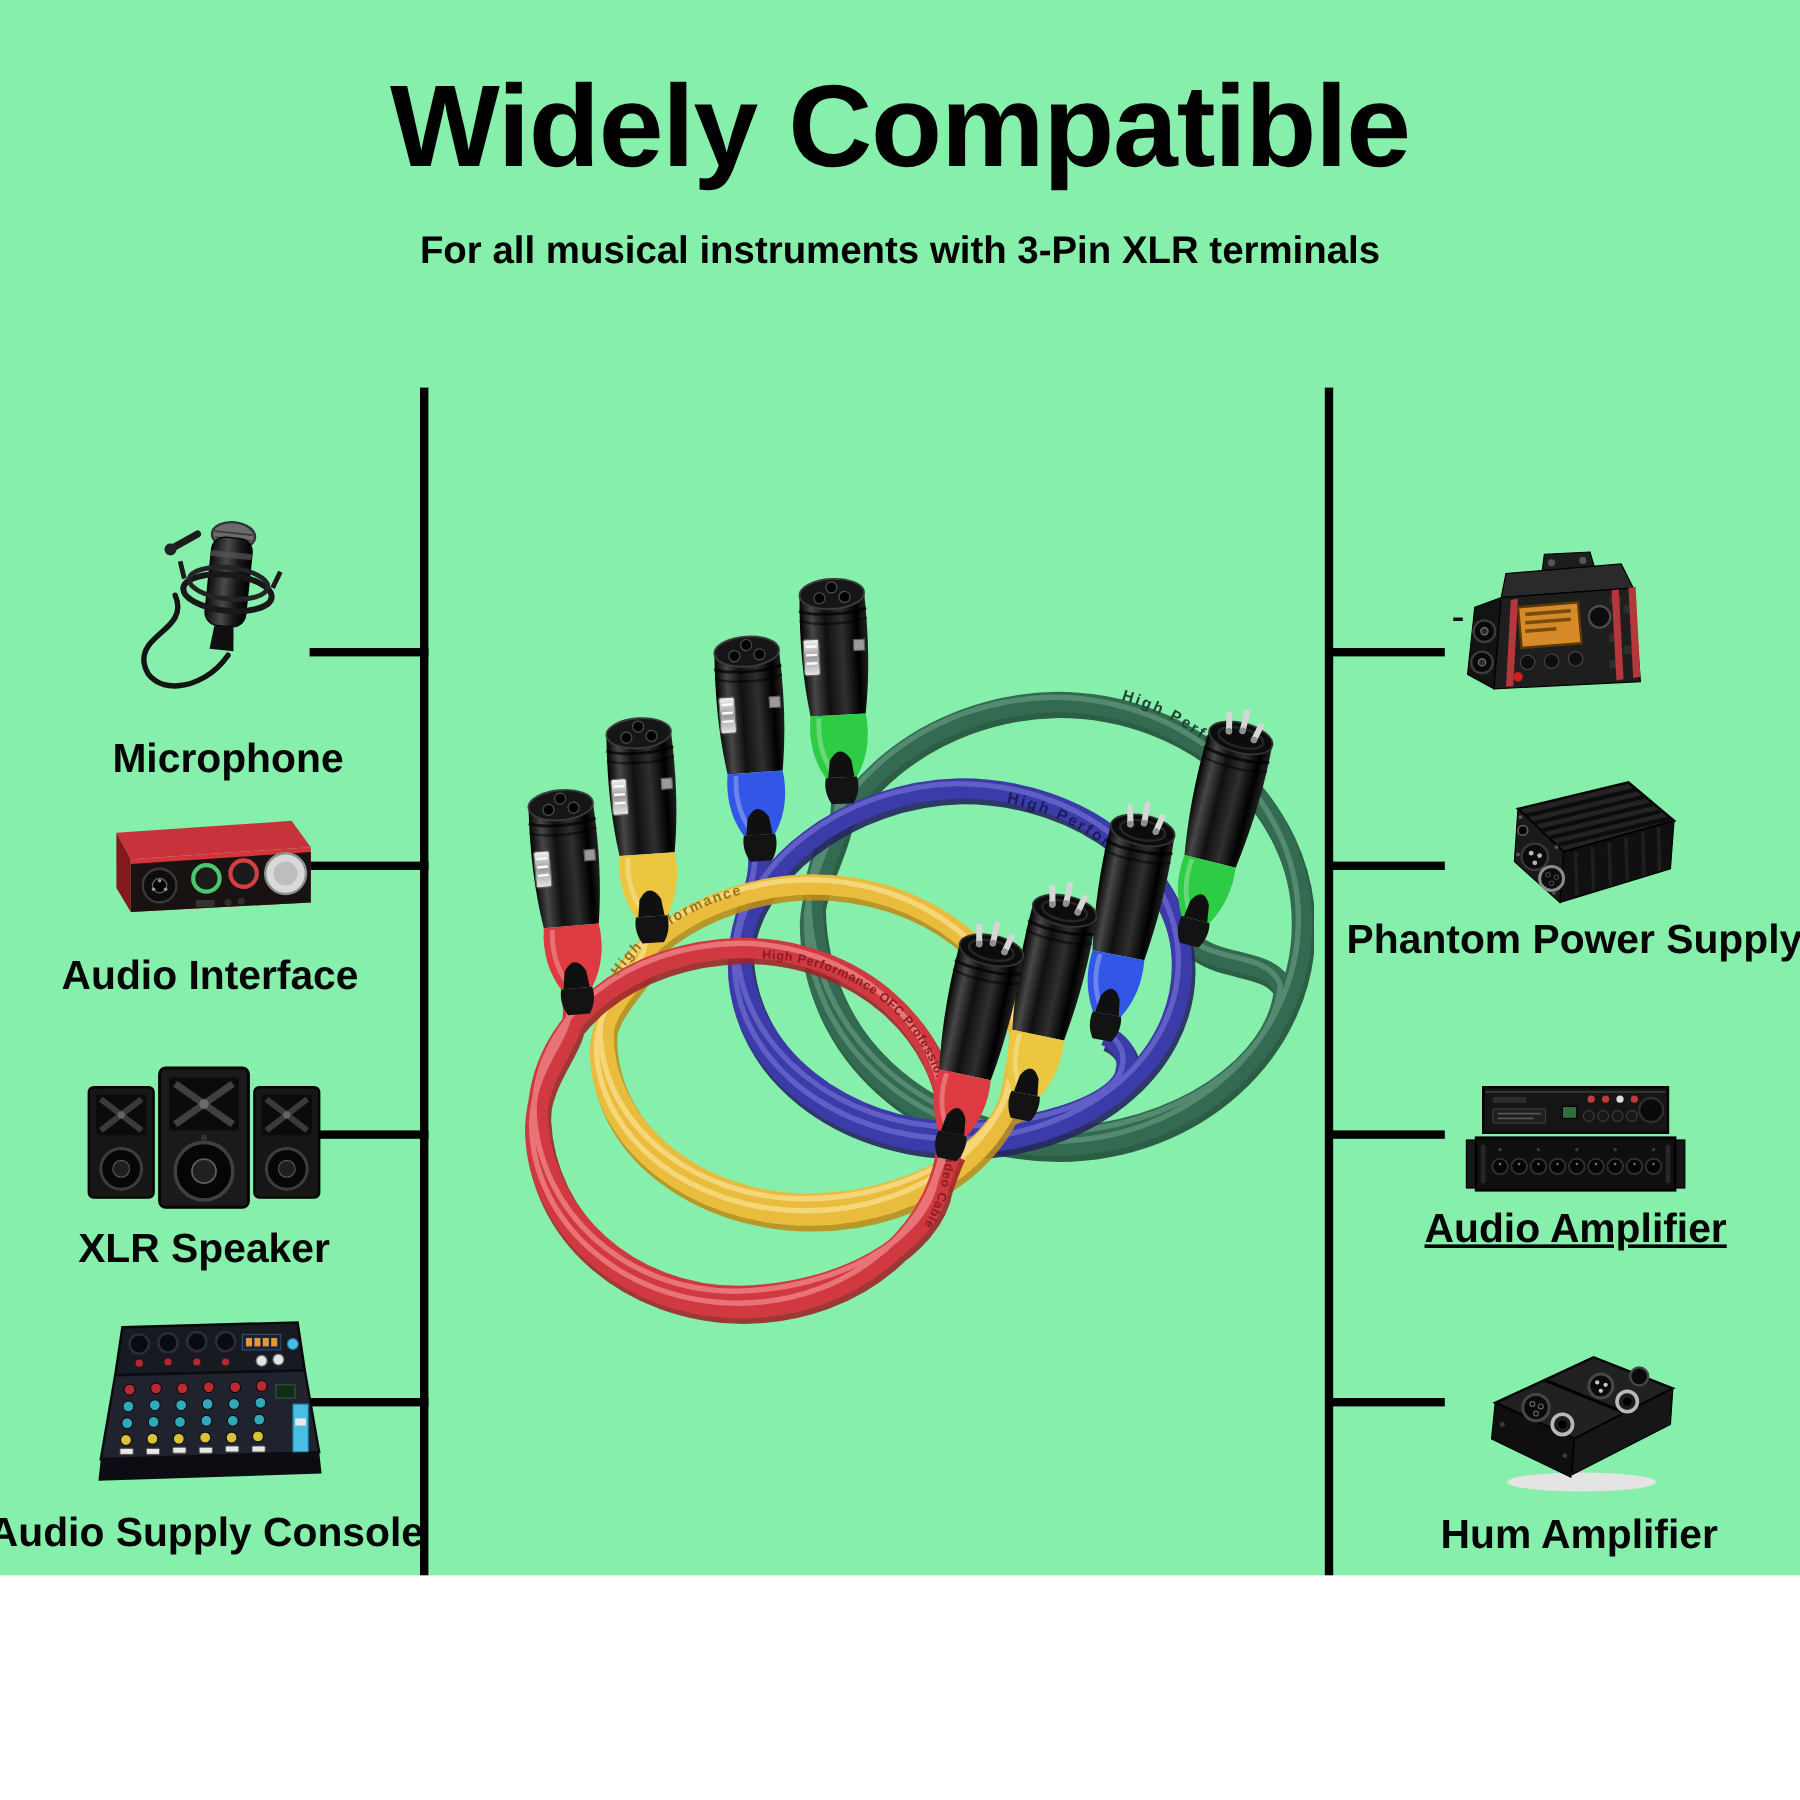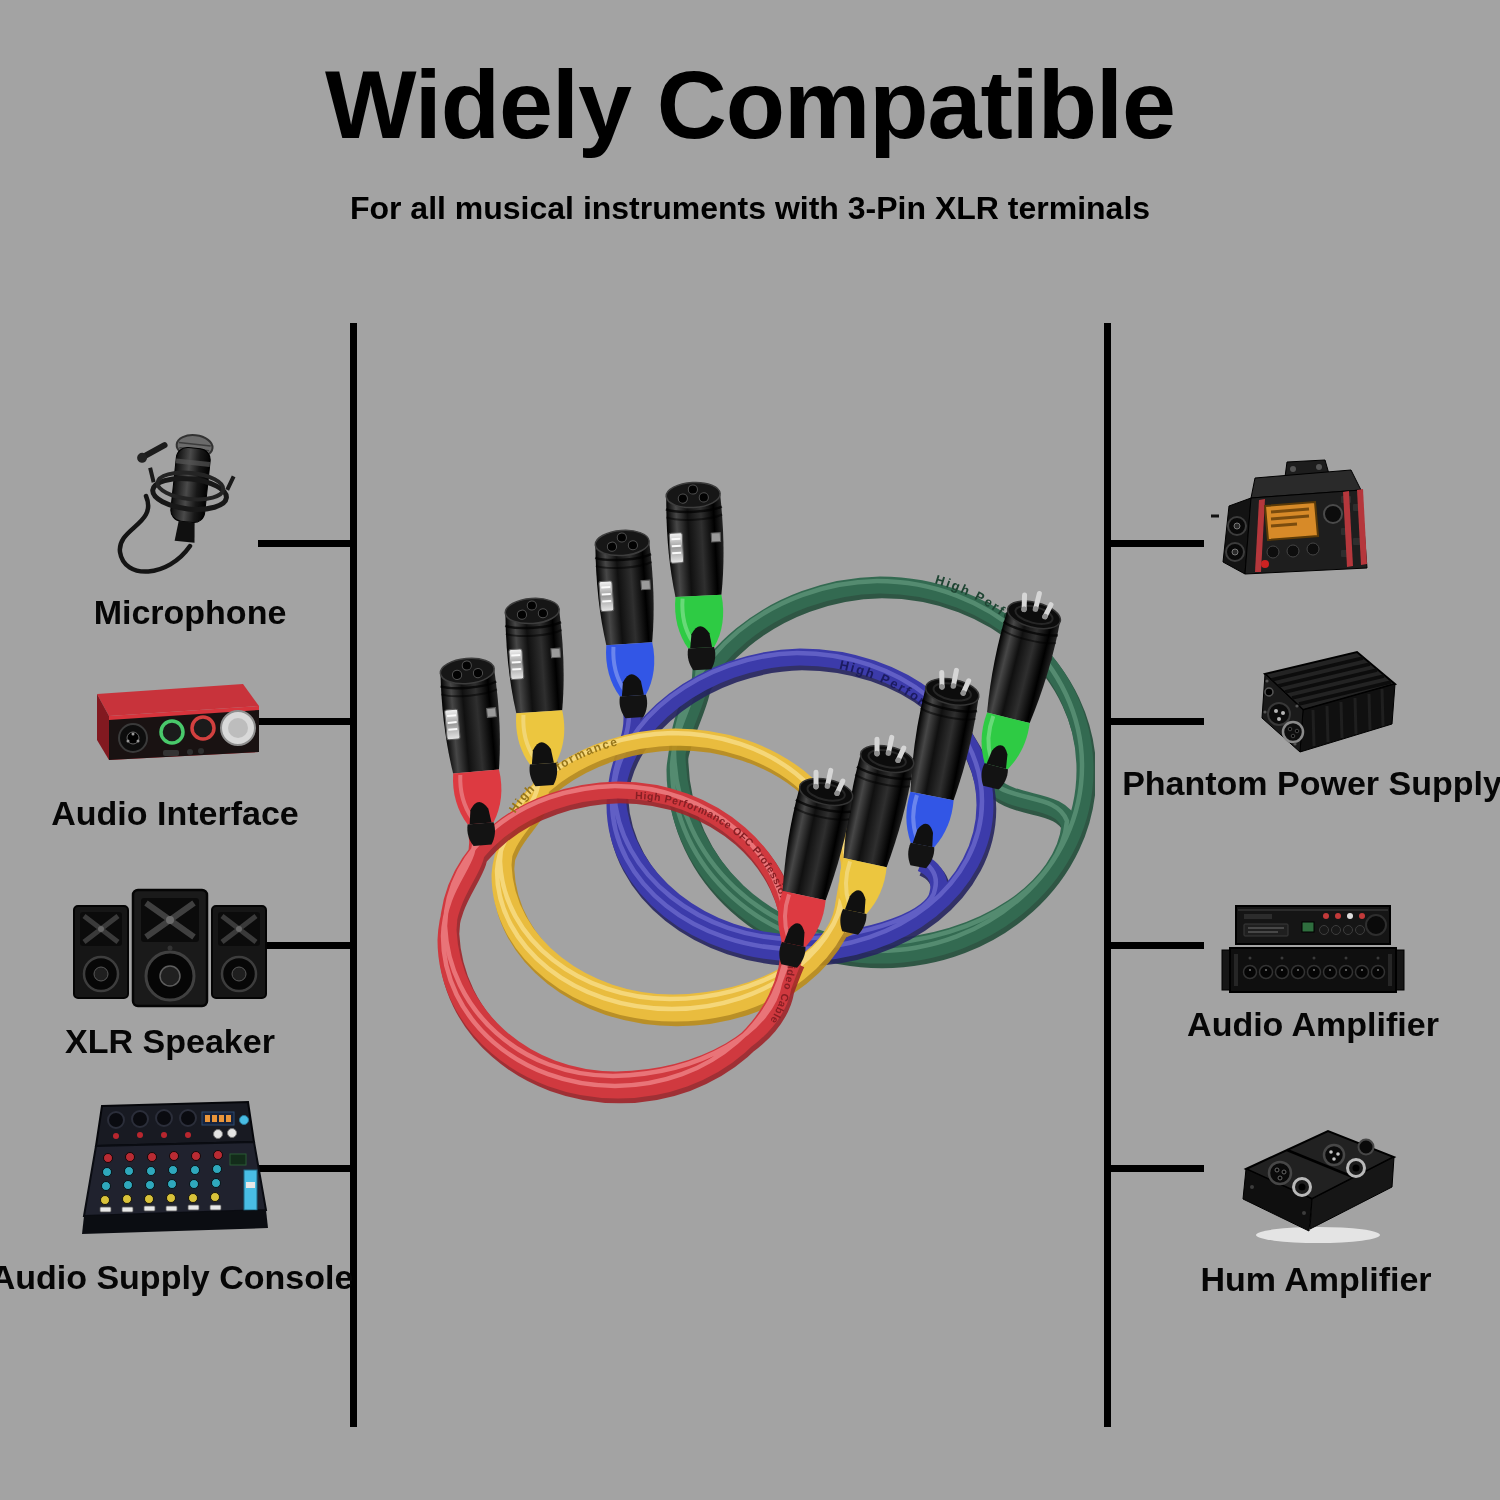--- a/index.html
+++ b/index.html
@@ -1,16 +1,16 @@
 <!DOCTYPE html>
 <html><head>
 <meta charset="utf-8">
 <style>
   html,body{margin:0;padding:0;background:#fff;}
-  #stage{position:relative;width:1500px;height:1500px;background:#a3a3a3;overflow:hidden;
+  #stage{position:relative;width:1500px;height:1313px;background:#86efac;overflow:hidden;
          font-family:"Liberation Sans","DejaVu Sans",sans-serif;color:#000;}
   .title{position:absolute;left:0;top:52px;width:100%;text-align:center;
          font-size:97px;font-weight:700;letter-spacing:-1px;line-height:1.1;}
   .subtitle{position:absolute;left:0;top:190px;width:100%;text-align:center;
          font-size:32px;font-weight:700;}
   .vline{position:absolute;width:7px;background:#000;}
   .tick{position:absolute;height:7px;background:#000;}
   .device{position:absolute;display:flex;flex-direction:column;align-items:center;}
   .device-label{font-weight:700;font-size:34px;white-space:nowrap;color:#060606;}
   svg{display:block;}
@@ -28,21 +28,21 @@
   <div class="vline" style="left:1104px;top:323px;height:1104px;"></div>
   <div class="tick" style="left:258px;top:540px;width:99px;"></div>
   <div class="tick" style="left:258px;top:718px;width:99px;"></div>
   <div class="tick" style="left:258px;top:942px;width:99px;"></div>
   <div class="tick" style="left:258px;top:1165px;width:99px;"></div>
   <div class="tick" style="left:1107px;top:540px;width:97px;"></div>
   <div class="tick" style="left:1107px;top:718px;width:97px;"></div>
   <div class="tick" style="left:1107px;top:942px;width:97px;"></div>
   <div class="tick" style="left:1107px;top:1165px;width:97px;"></div>
 
-  <div class="device" style="left:85px;top:420px;width:210px;">
+  <div class="device" style="left:85px;top:420px;width:210px;gap:20px;">
     <svg width="200" height="160" viewBox="0 0 200 160">
       <defs>
         <linearGradient id="micG" x1="0" y1="0" x2="1" y2="0">
           <stop offset="0" stop-color="#0c0c0c"></stop>
             <stop offset=".4" stop-color="#4a4a4a"></stop>
           <stop offset=".7" stop-color="#181818"></stop>
             <stop offset="1" stop-color="#020202"></stop>
         </linearGradient>
       </defs>
       <g transform="rotate(6 100 70)">
@@ -295,21 +295,21 @@
           <circle cx="170" cy="72" r="1"></circle>
       </g>
       <g fill="#3a3a3a">
           <circle cx="42" cy="60" r="1.5"></circle>
           <circle cx="74" cy="60" r="1.5"></circle>
           <circle cx="106" cy="60" r="1.5"></circle>
           <circle cx="138" cy="60" r="1.5"></circle>
           <circle cx="170" cy="60" r="1.5"></circle>
         </g>
     </svg>
-    <div class="device-label" style="margin-top:2px;">Audio Amplifier</div>
+    <div class="device-label" style="margin-top:2px;text-decoration:underline;">Audio Amplifier</div>
   </div>
 
   <div class="device" style="left:1196px;top:1095px;width:240px;">
     <svg width="220" height="155" viewBox="0 0 220 155">
       <ellipse cx="112" cy="140" rx="62" ry="8" fill="#e4e4e4"></ellipse>
       <polygon points="40,74 122,36 188,62 106,104" fill="#212121" stroke="#000" stroke-width="2"></polygon>
       <path d="M 81,55 L 147,82" stroke="#000" stroke-width="2.5"></path>
       <polygon points="40,74 106,104 103,136 37,104" fill="#0f0f0f" stroke="#000"></polygon>
       <polygon points="106,104 188,62 186,92 104,134" fill="#161616" stroke="#000"></polygon>
       <circle cx="74" cy="78" r="11" fill="#0a0a0a" stroke="#474747" stroke-width="2.5"></circle>

